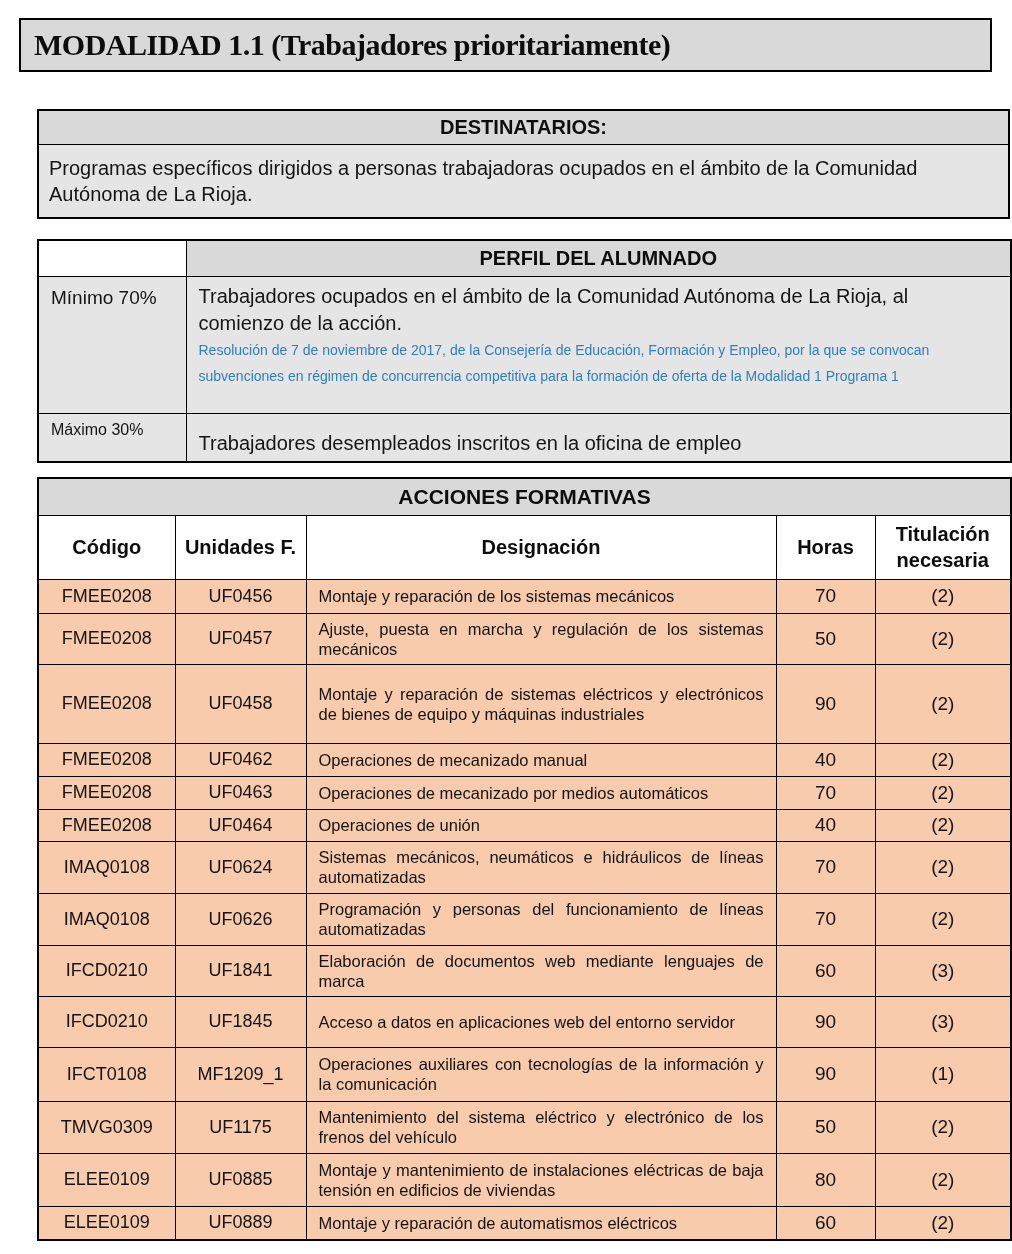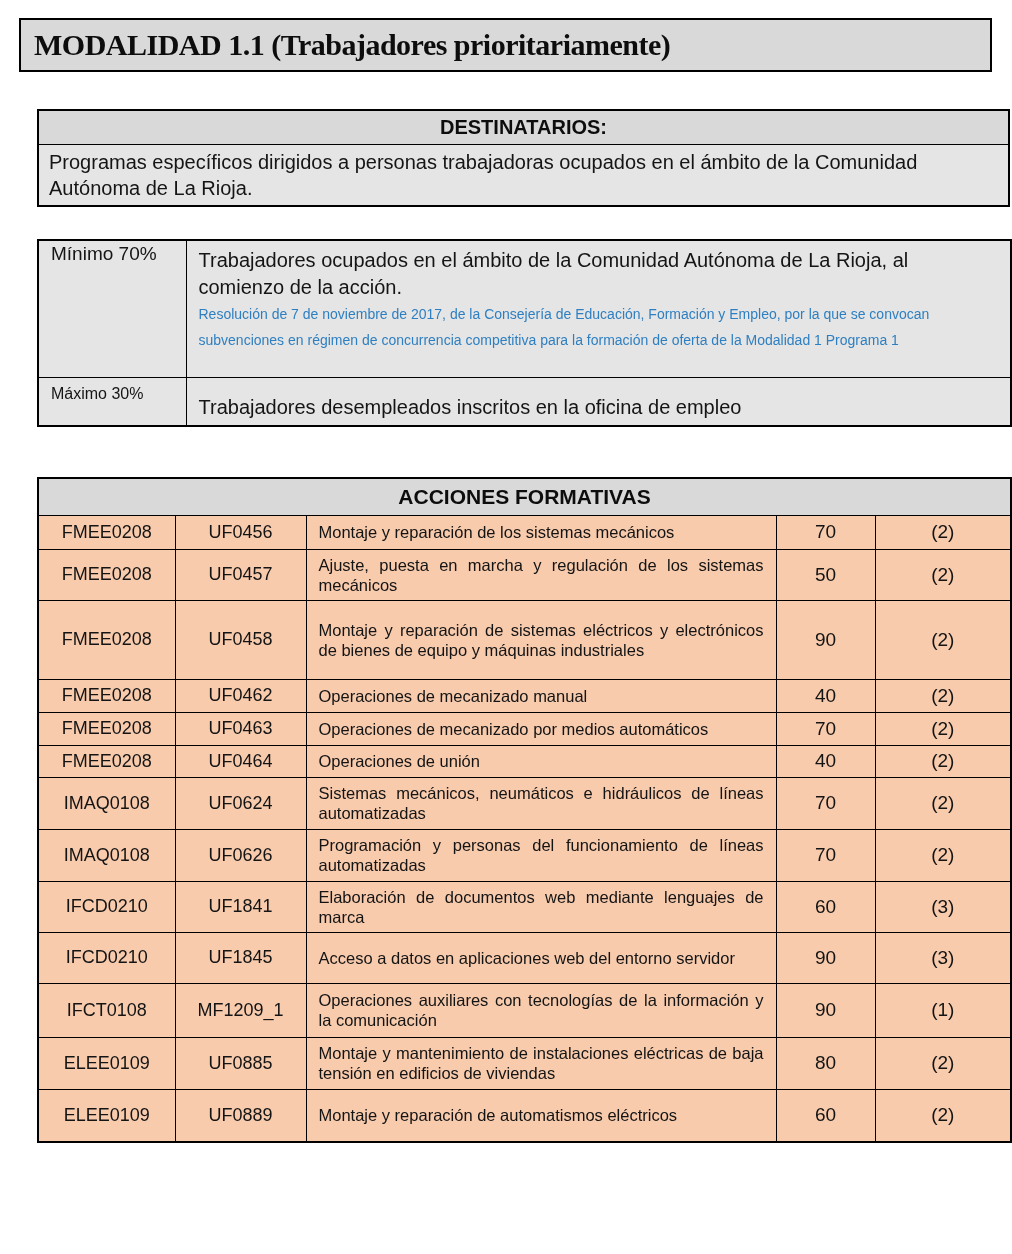--- a/index.html
+++ b/index.html
@@ -45,39 +45,39 @@
   table { border: 2px solid #000; }
   .gray { background: #d9d9d9; }
 
   
   #dest { top: 109px; }
   #dest .hdr td {
     height: 34px; text-align: center;
     font-weight: bold; font-size: 20px; color: #0d0d0d;
   }
   #dest .body td {
-    height: 62px;
+    height: 74px;
     font-size: 20px; line-height: 26px;
     padding: 2px 45px 2px 10px;
     vertical-align: middle;
     color: #151515;
   }
 
   
   #perfil { top: 239px; }
   #perfil col.c0 { width: 148px; }
   #perfil col.c1 { width: 825px; }
   #perfil .hdr td { height: 36px; }
   #perfil .hdr .label-cell { background: #fff; }
   #perfil .hdr .title-cell {
     text-align: center; font-weight: bold; font-size: 20px; color: #0d0d0d;
   }
   #perfil td.rowlabel {
     vertical-align: top;
-    padding: 0 6px 0 12px;
+    padding: 8px 6px 0 12px;
     font-size: 19px;
     line-height: 26px;
   }
   #perfil tr.r2 td.rowlabel { font-size: 16px; padding-top: 3px; }
   #perfil td.rowbody {
     vertical-align: top;
     padding: 6px 80px 4px 12px;
     font-size: 20px;
     line-height: 27px;
   }
@@ -156,20 +156,24 @@
     </tr>
   </tbody>
     </table>
 
   <table id="perfil">
     <colgroup>
         <col class="c0">
         <col class="c1">
       </colgroup>
     <tbody>
+        <tr class="hdr">
+      <td class="label-cell"></td>
+      <td class="title-cell gray">PERFIL DEL ALUMNADO</td>
+    </tr>
     <tr class="r1">
       <td class="rowlabel">Mínimo 70%</td>
       <td class="rowbody">
         <span>Trabajadores ocupados en el ámbito de la Comunidad Autónoma de La Rioja, al comienzo de la acción.</span>
         <span class="res-link">Resolución de 7 de noviembre de 2017, de la Consejería de Educación, Formación y Empleo, por la que se convocan subvenciones en régimen de concurrencia competitiva para la formación de oferta de la Modalidad 1 Programa 1</span>
       </td>
     </tr>
     <tr class="r2">
       <td class="rowlabel">Máximo 30%</td>
       <td class="rowbody">Trabajadores desempleados inscritos en la oficina de empleo</td>
@@ -182,20 +186,27 @@
         <col class="c0">
         <col class="c1">
         <col class="c2">
         <col class="c3">
         <col class="c4">
       </colgroup>
     <thead>
       <tr class="section-hdr">
         <th class="gray" colspan="5">ACCIONES FORMATIVAS</th>
       </tr>
+      <tr class="col-hdr">
+        <th>Código</th>
+        <th>Unidades F.</th>
+        <th>Designación</th>
+        <th>Horas</th>
+        <th>Titulación necesaria</th>
+      </tr>
     </thead>
     <tbody>
         <tr>
           <td class="c0">FMEE0208</td>
           <td class="c1">UF0456</td>
           <td class="c2">Montaje y reparación de los sistemas mecánicos</td>
           <td class="c3">70</td>
           <td class="c4">(2)</td>
         </tr>
         <tr>
@@ -262,20 +273,27 @@
           <td class="c4">(3)</td>
         </tr>
         <tr>
           <td class="c0">IFCT0108</td>
           <td class="c1">MF1209_1</td>
           <td class="c2">Operaciones auxiliares con tecnologías de la información y la comunicación</td>
           <td class="c3">90</td>
           <td class="c4">(1)</td>
         </tr>
         <tr>
+          <td class="c0">TMVG0309</td>
+          <td class="c1">UF1175</td>
+          <td class="c2">Mantenimiento del sistema eléctrico y electrónico de los frenos del vehículo</td>
+          <td class="c3">50</td>
+          <td class="c4">(2)</td>
+        </tr>
+        <tr>
           <td class="c0">ELEE0109</td>
           <td class="c1">UF0885</td>
           <td class="c2">Montaje y mantenimiento de instalaciones eléctricas de baja tensión en edificios de viviendas</td>
           <td class="c3">80</td>
           <td class="c4">(2)</td>
         </tr>
         <tr>
           <td class="c0">ELEE0109</td>
           <td class="c1">UF0889</td>
           <td class="c2">Montaje y reparación de automatismos eléctricos</td>

